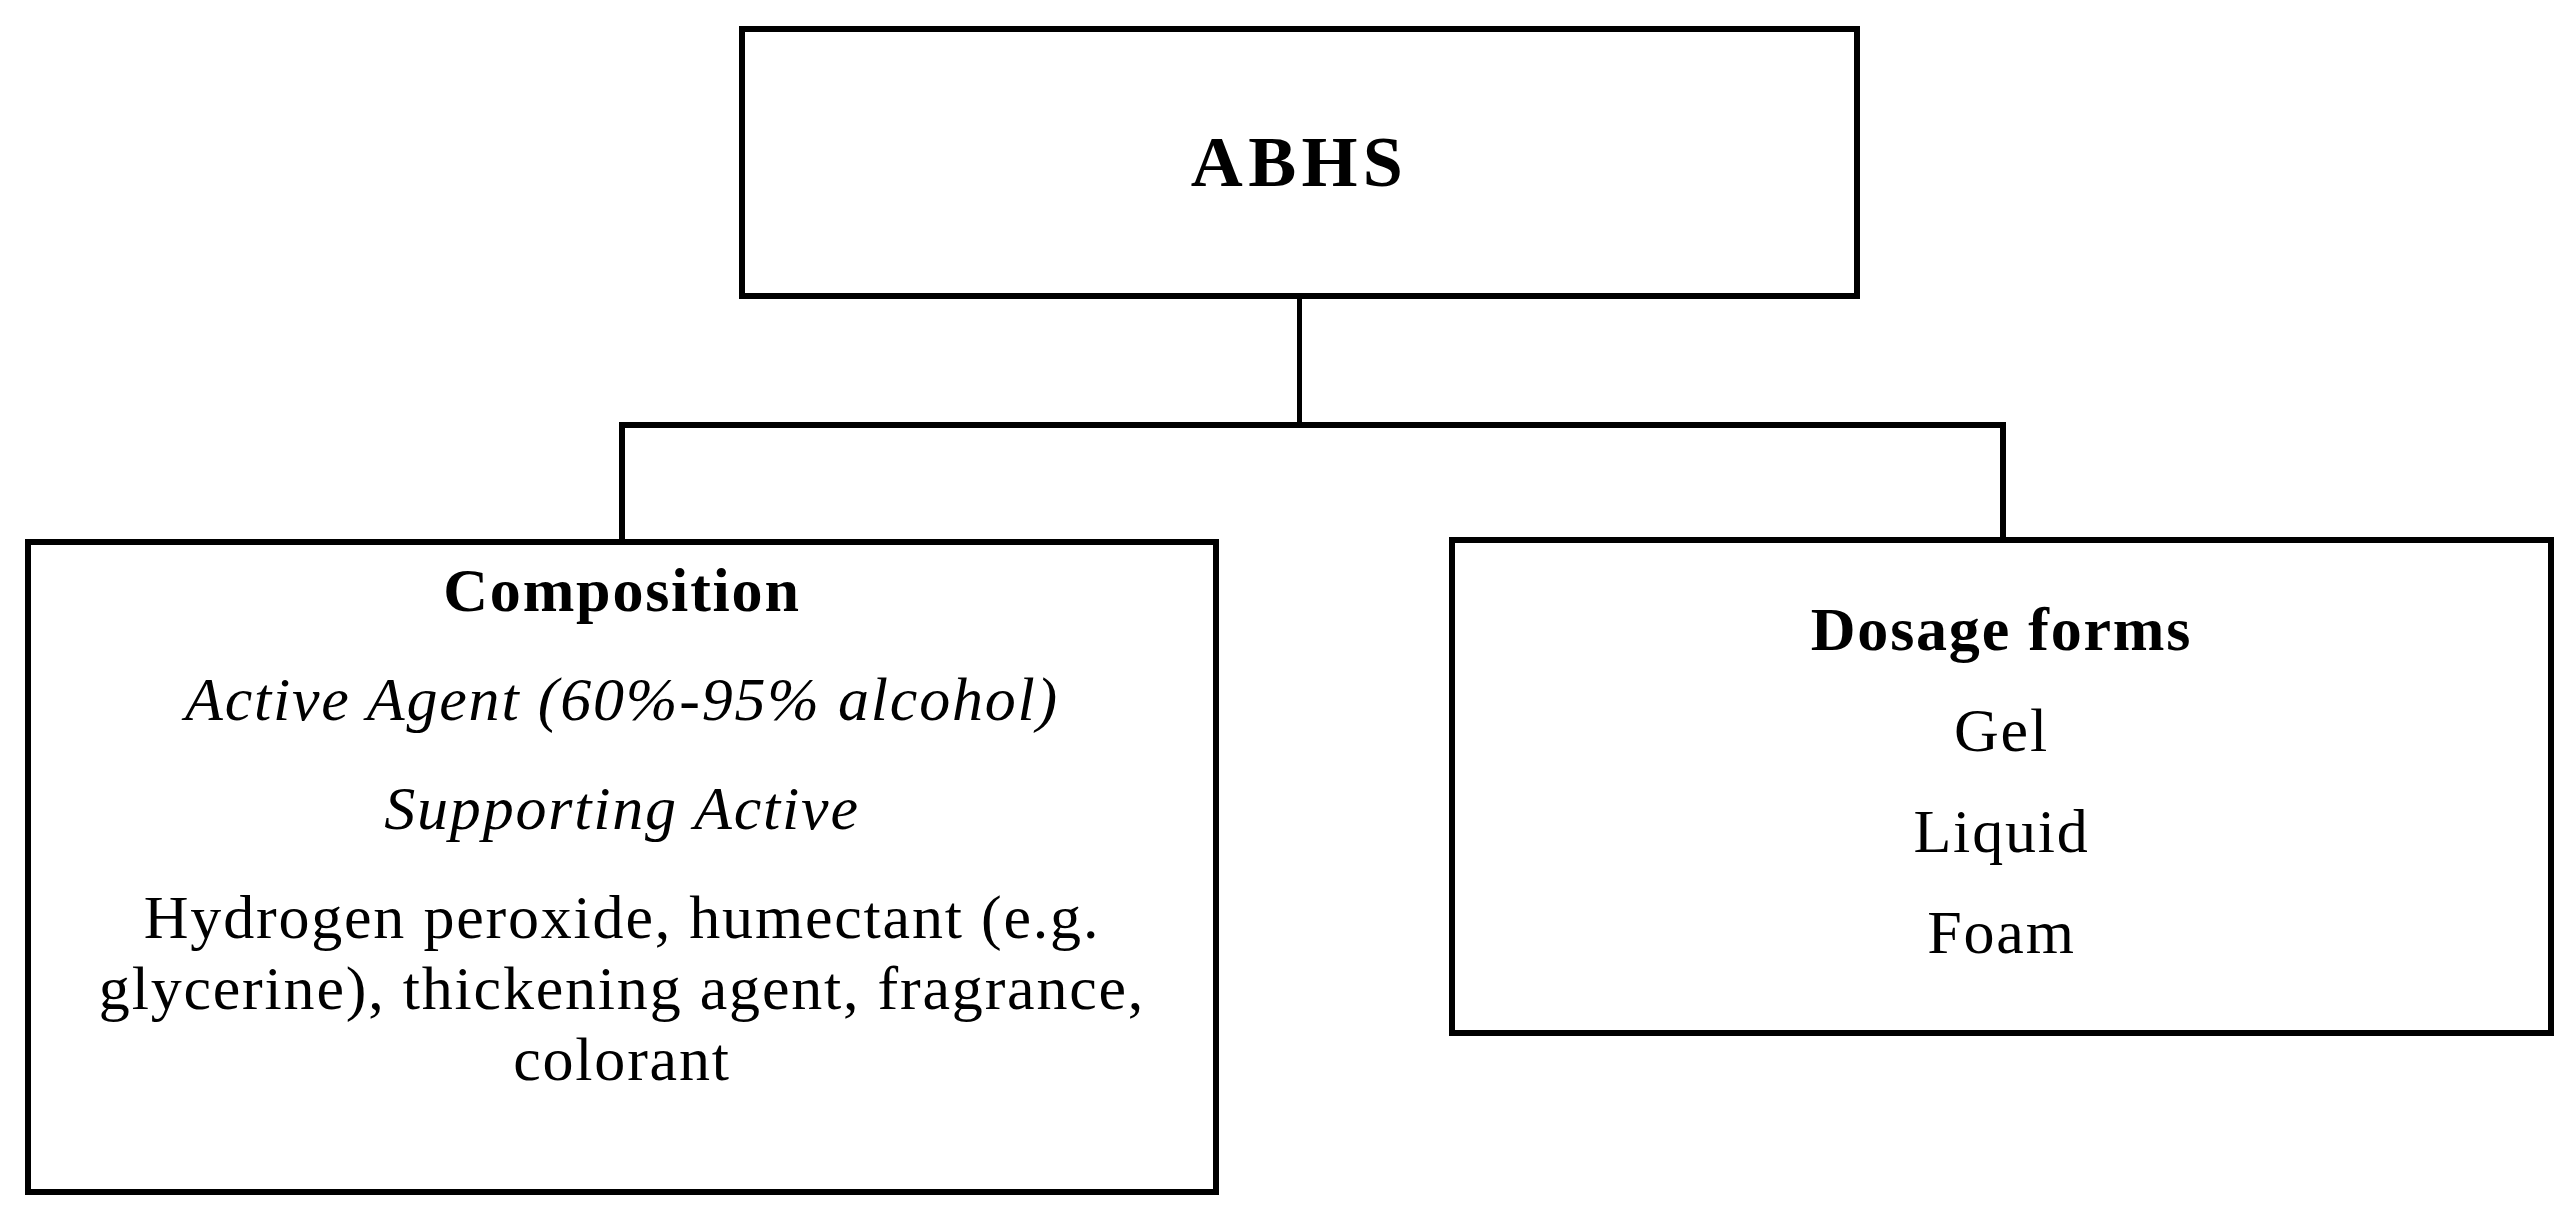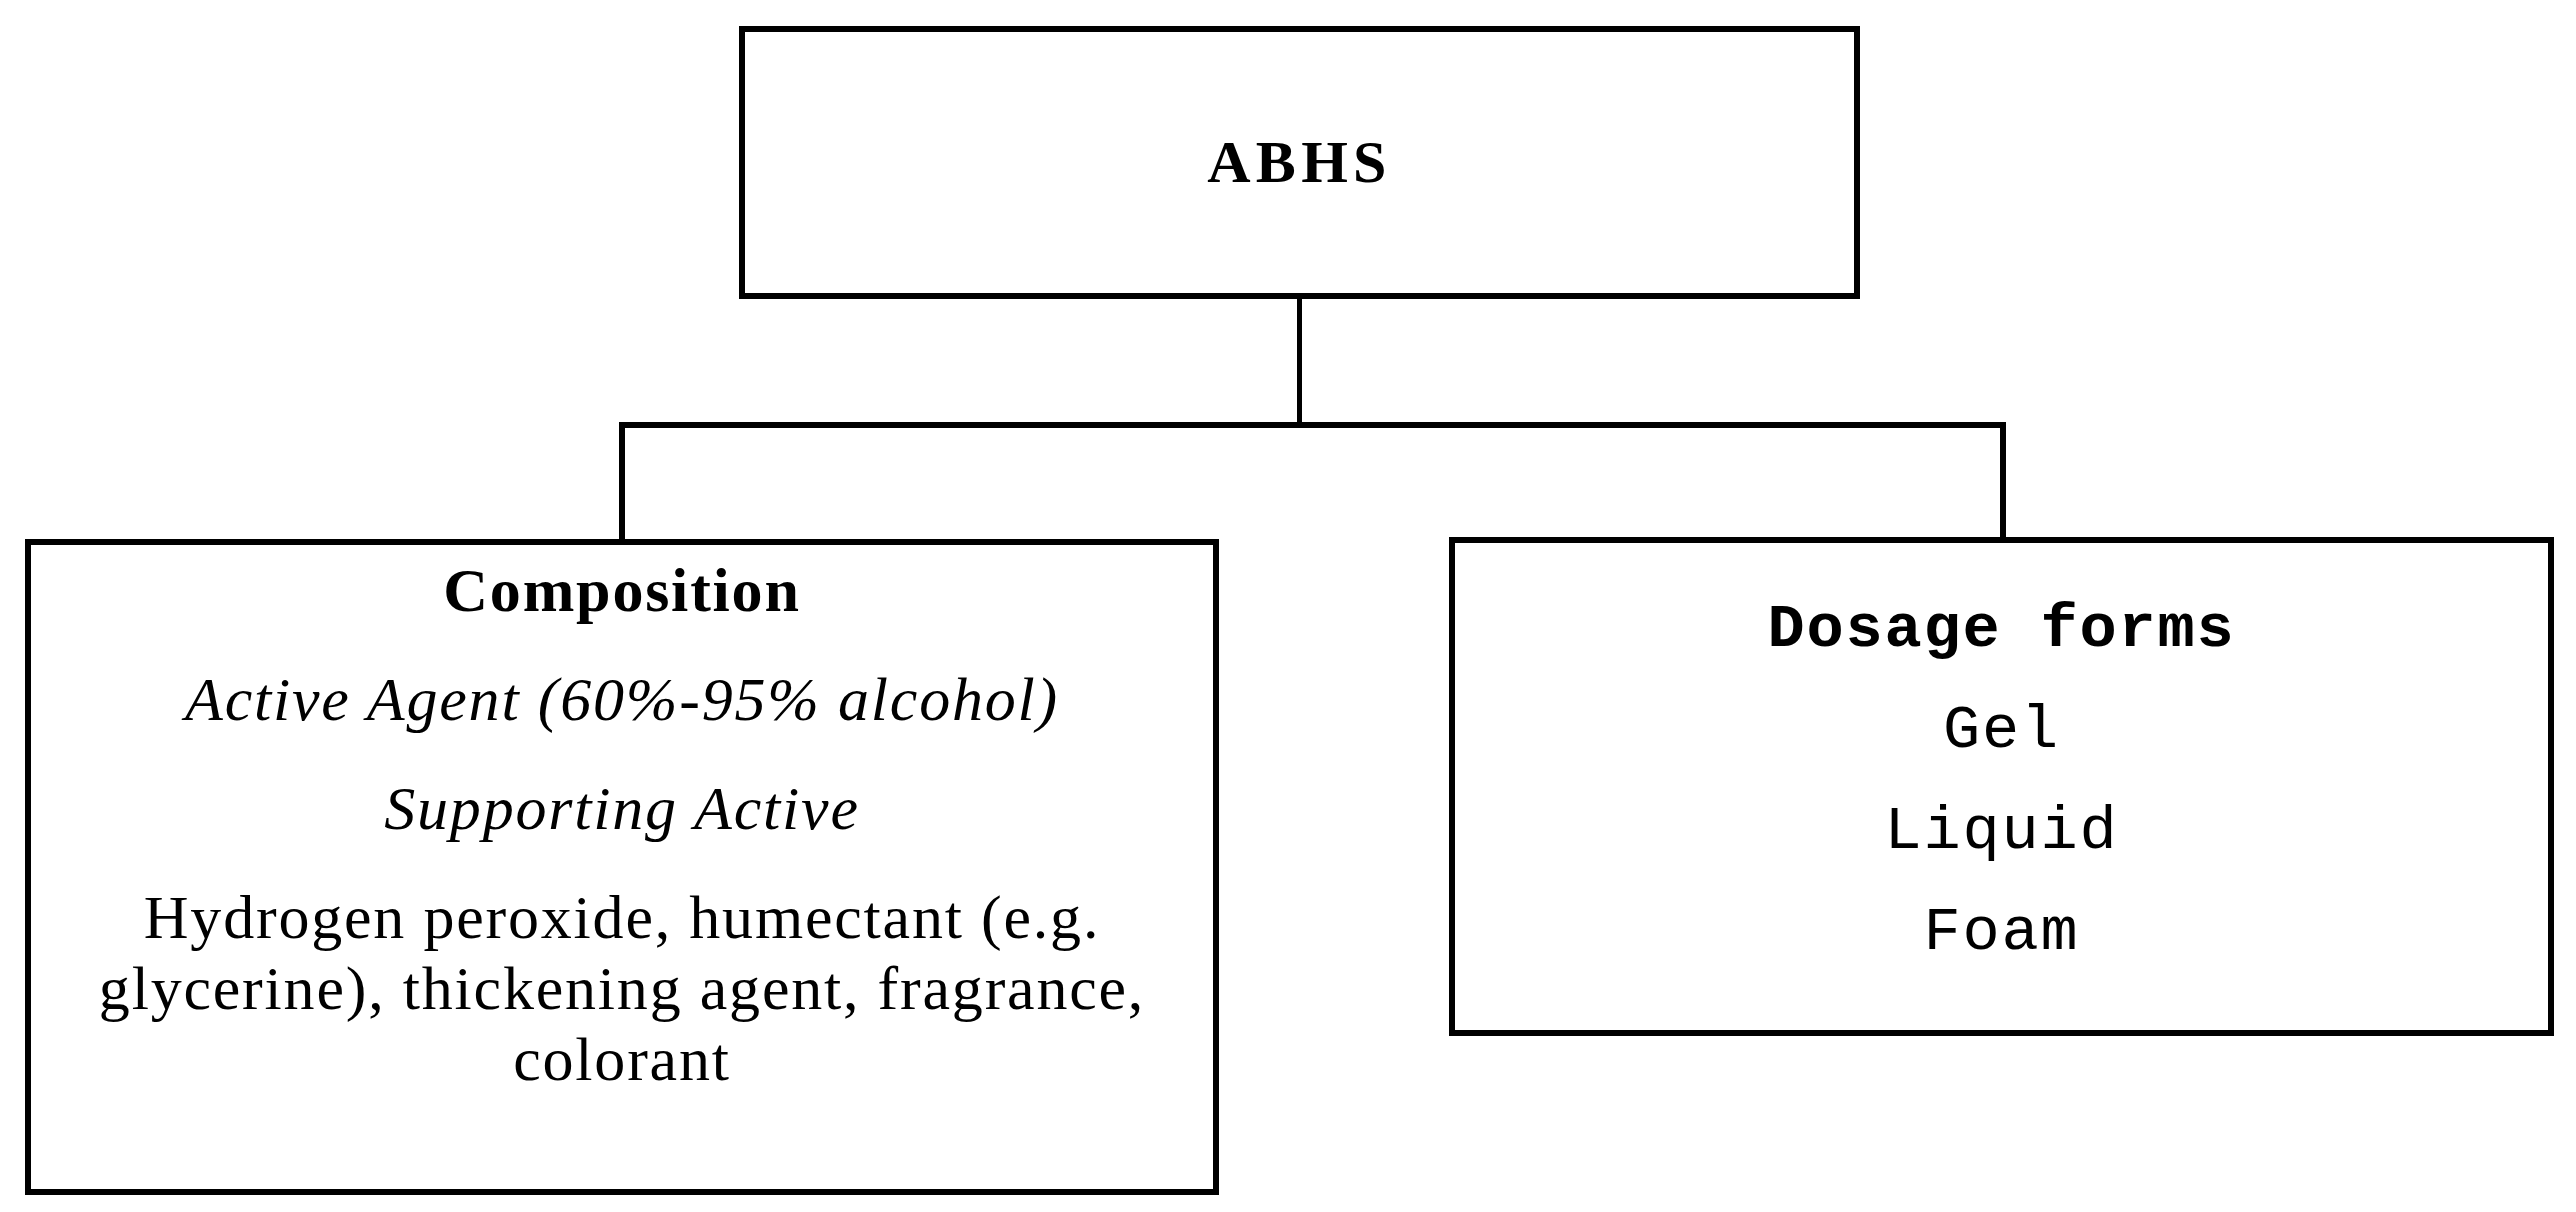--- a/index.html
+++ b/index.html
@@ -30,21 +30,21 @@
     position: absolute;
     background: #000000;
   }
   #node-abhs {
     left: 739px; top: 26px;
     width: 1121px; height: 273px;
     justify-content: center;
   }
   .root-label {
     font-weight: bold;
-    font-size: 60px;
+    font-size: 72px;
     letter-spacing: 5.3px;
   }
   #connector-stem {
     left: 1297px; top: 297px;
     width: 5.3px; height: 127px;
   }
   #connector-hbar {
     left: 619px; top: 422px;
     width: 1387px; height: 6.2px;
   }
@@ -60,21 +60,20 @@
     left: 25px; top: 539px;
     width: 1194px; height: 656px;
     padding: 3.6px 5.3px 0 5.3px;
     justify-content: flex-start;
   }
   #node-dosage {
     left: 1449px; top: 537px;
     width: 1105px; height: 499px;
     padding: 0 11px;
     justify-content: center;
-    font-family: Liberation Mono, monospace;
   }
   .para {
     font-size: 62px;
     line-height: 71px;
     letter-spacing: 1.8px;
     margin: 6px 0 32px 0;
   }
   #node-dosage .para {
     margin: 0 0 30px 0;
   }

